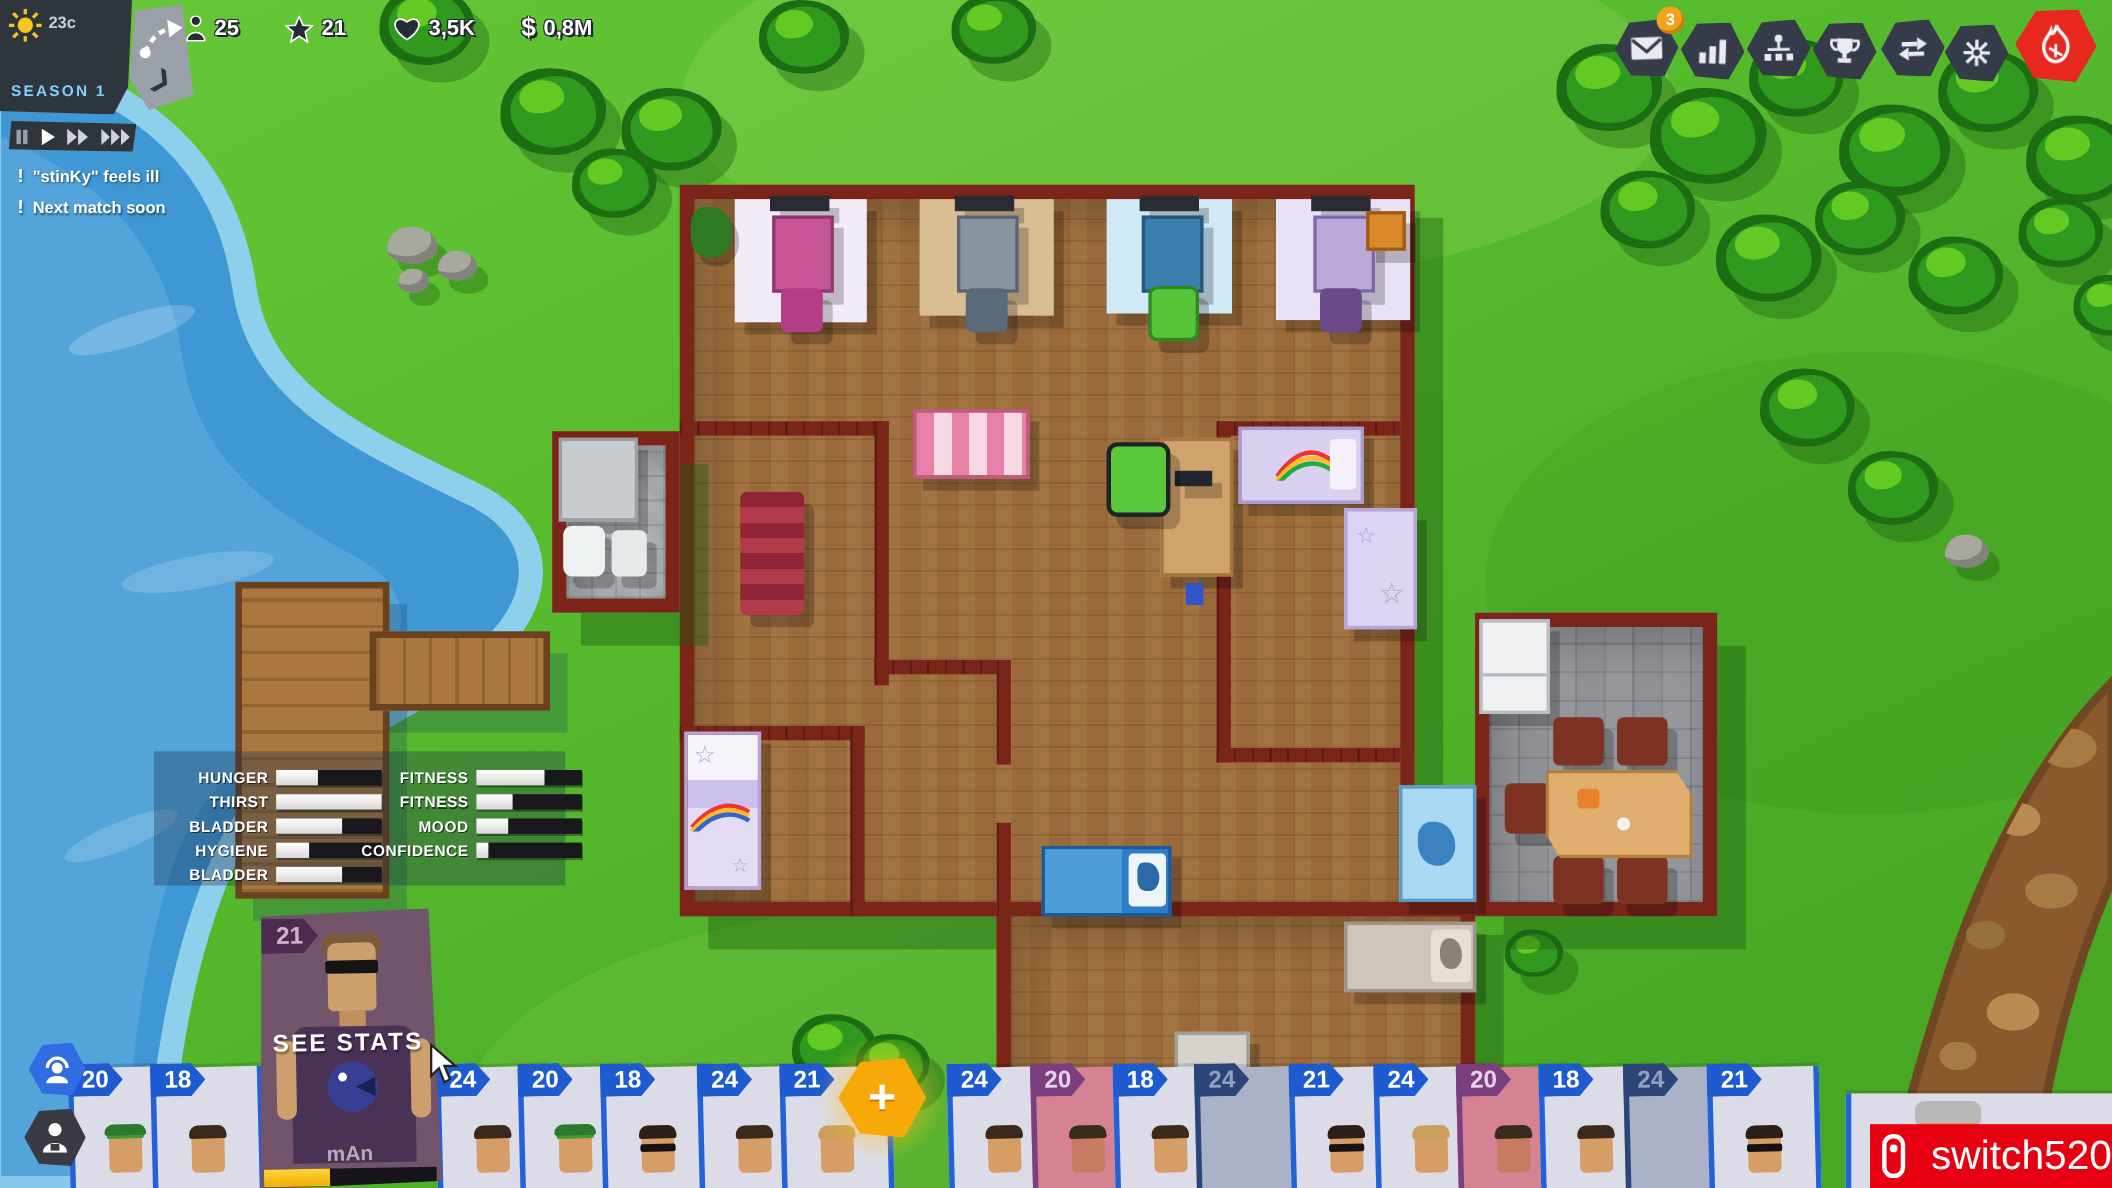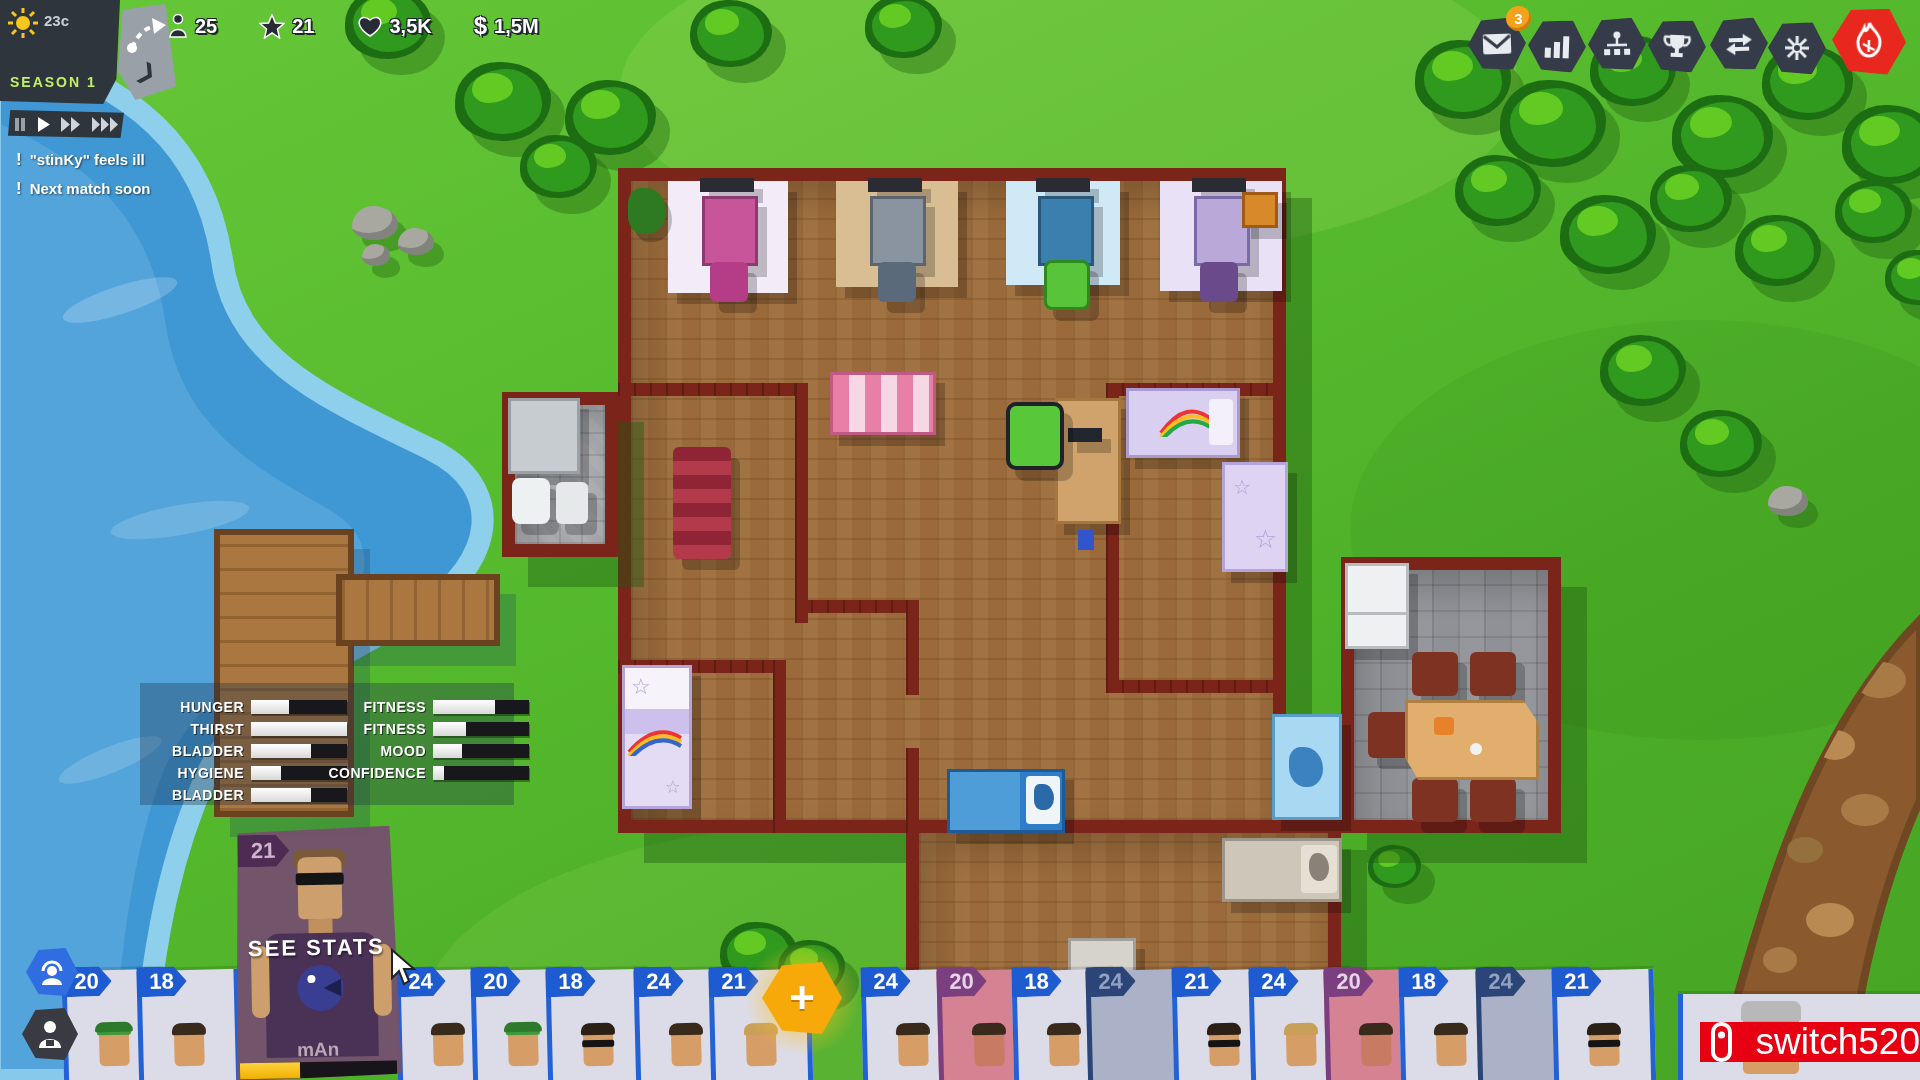--- a/index.html
+++ b/index.html
@@ -87,21 +87,21 @@
   .hair{position:absolute;border-radius:8px 8px 2px 2px;}
   .shade{position:absolute;background:#141414;border-radius:2px;}
   #plus-btn{position:absolute;left:762px;top:962px;width:80px;height:72px;background:#f7a90a;
     clip-path:polygon(0 50%,25% 5%,75% 0,100% 50%,75% 100%,25% 95%);display:flex;align-items:center;justify-content:center;
     color:#fff;font-size:44px;font-weight:900;z-index:46;text-shadow:0 2px 0 rgba(160,90,0,.6);}
   #plus-glow{position:absolute;left:742px;top:944px;width:120px;height:110px;border-radius:50%;
     background:radial-gradient(circle,rgba(255,190,30,.85) 0%,rgba(255,190,30,0) 70%);z-index:45;}
   
   .side-hex{position:absolute;display:flex;align-items:center;justify-content:center;
     clip-path:polygon(0 50%,24% 4%,76% 0,100% 50%,76% 100%,24% 96%);z-index:55;}
-  #watermark{position:absolute;left:1700px;top:1022px;width:220px;height:40px;background:#e60012;z-index:60;
+  #watermark{position:absolute;left:1700px;top:1022px;width:220px;height:58px;background:#e60012;z-index:60;
     display:flex;align-items:center;gap:22px;padding-left:10px;box-sizing:border-box;}
   #watermark-text{color:#fff;font-size:37px;letter-spacing:0px;}
   .cursor{position:absolute;z-index:80;}
 </style>
 </head>
 <body>
 
 <div id="stage">
 
   <div class="patch" style="left:620px;top:-80px;width:900px;height:340px;background:rgba(255,255,160,.10);"></div>
@@ -365,21 +365,21 @@
           <line x1="15" y1="25" x2="15" y2="30"></line>
         <line x1="0" y1="15" x2="5" y2="15"></line>
           <line x1="25" y1="15" x2="30" y2="15"></line>
         <line x1="4" y1="4" x2="8" y2="8"></line>
           <line x1="22" y1="22" x2="26" y2="26"></line>
         <line x1="26" y1="4" x2="22" y2="8"></line>
           <line x1="8" y1="22" x2="4" y2="26"></line>
       </g>
     </svg>
     <div style="position:absolute;left:44px;top:12px;font-size:15px;font-weight:bold;color:#c8ced6;">23c</div>
-    <div style="position:absolute;left:10px;top:74px;font-size:14px;font-weight:bold;letter-spacing:2px;color:#bef264;">SEASON 1</div>
+    <div style="position:absolute;left:10px;top:74px;font-size:14px;font-weight:bold;letter-spacing:2px;color:#7dd3fc;">SEASON 1</div>
   </div>
   <div id="panel-wing" class="abs">
     <svg width="40" height="40" style="position:absolute;left:8px;top:12px;">
       <path d="M6,32 Q14,12 30,10" stroke="#fff" stroke-width="4" fill="none" stroke-dasharray="6 5"></path>
       <polygon points="26,2 40,9 28,18" fill="#fff"></polygon>
       <circle cx="6" cy="32" r="5" fill="#fff"></circle>
     </svg>
     <div style="position:absolute;left:20px;top:56px;color:#2e353d;font-size:22px;font-weight:900;transform:rotate(28deg);">❯</div>
   </div>
 
@@ -434,21 +434,21 @@
       <span>21</span>
     </div>
     <div class="res-item">
       <svg width="26" height="24">
         <path d="M13,22 C-6,10 4,-2 13,6 C22,-2 32,10 13,22 Z" fill="#262b36" stroke="#fff" stroke-width="1.5"></path>
       </svg>
       <span>3,5K</span>
     </div>
     <div class="res-item">
       <span style="font-size:24px;">$</span>
-      <span>1,5M</span>
+      <span>0,8M</span>
     </div>
   </div>
 
 
   <div class="hexbtn" style="left:1468px;top:18px;transform:rotate(-2deg);">
     <svg width="30" height="22">
       <rect x="1" y="1" width="28" height="20" rx="2" fill="#e8ecf0"></rect>
       <polyline points="2,3 15,14 28,3" fill="none" stroke="#353b48" stroke-width="3"></polyline>
     </svg>
   </div>

